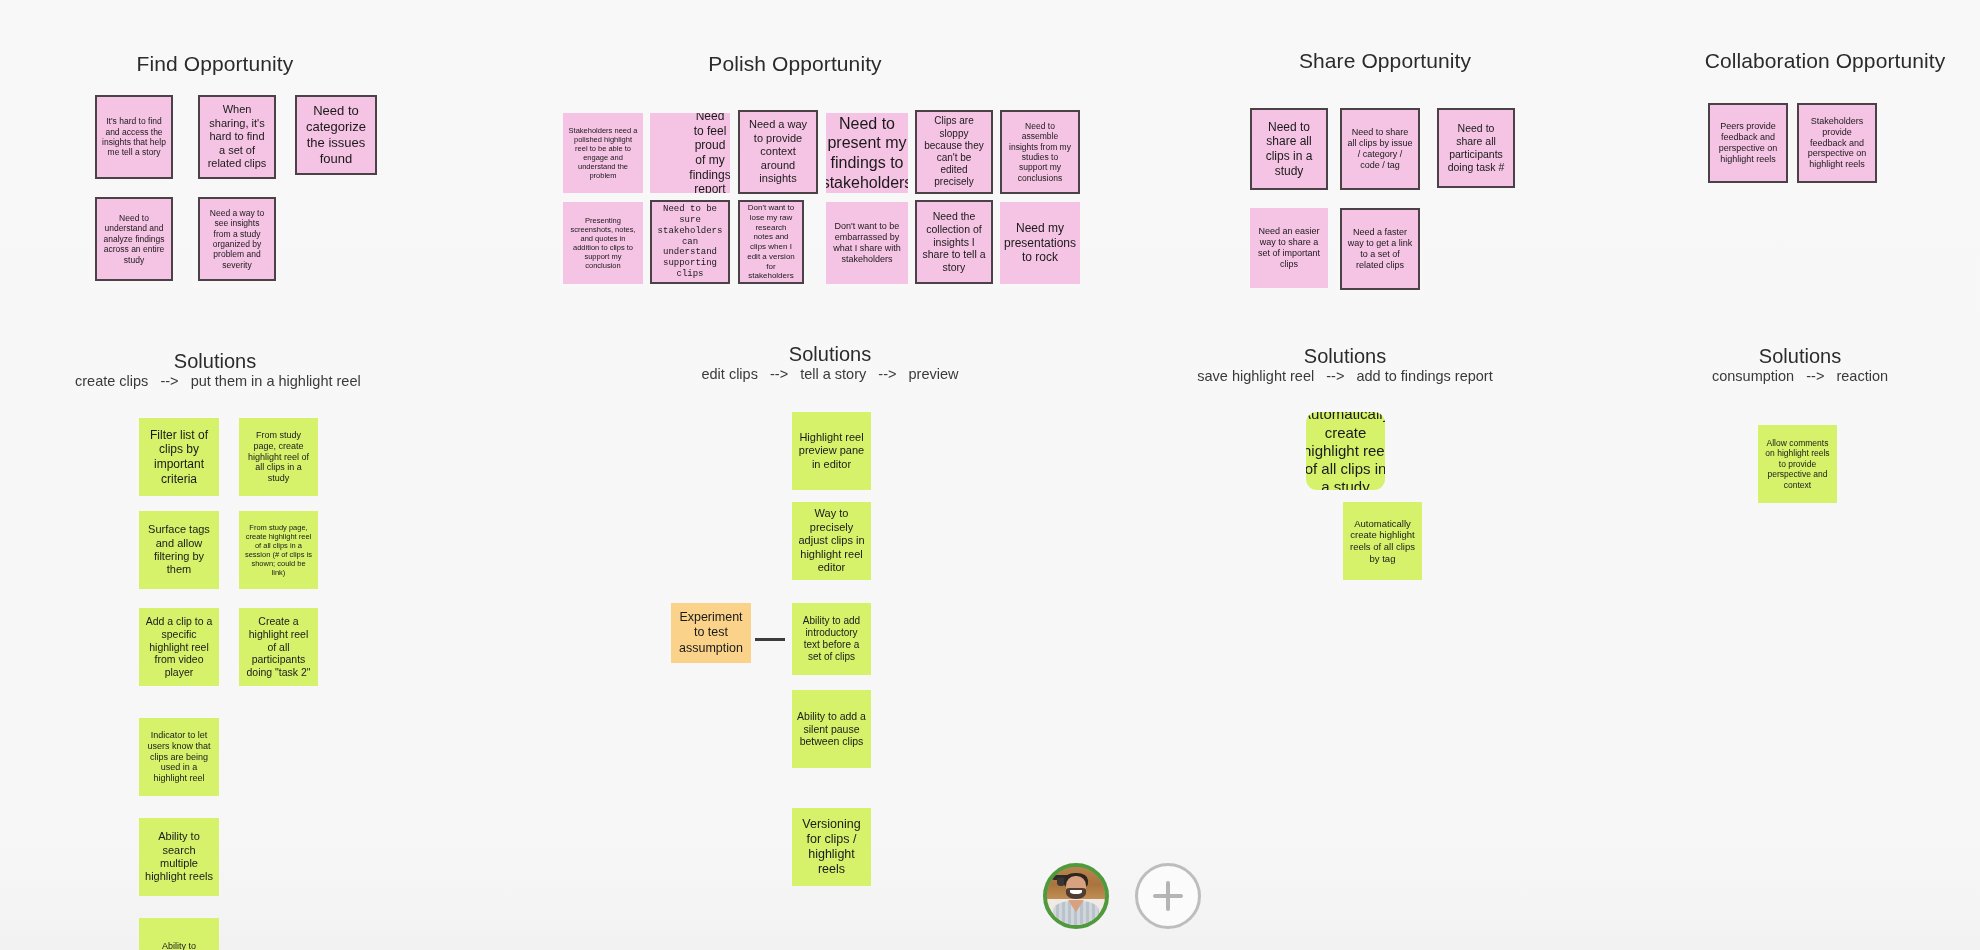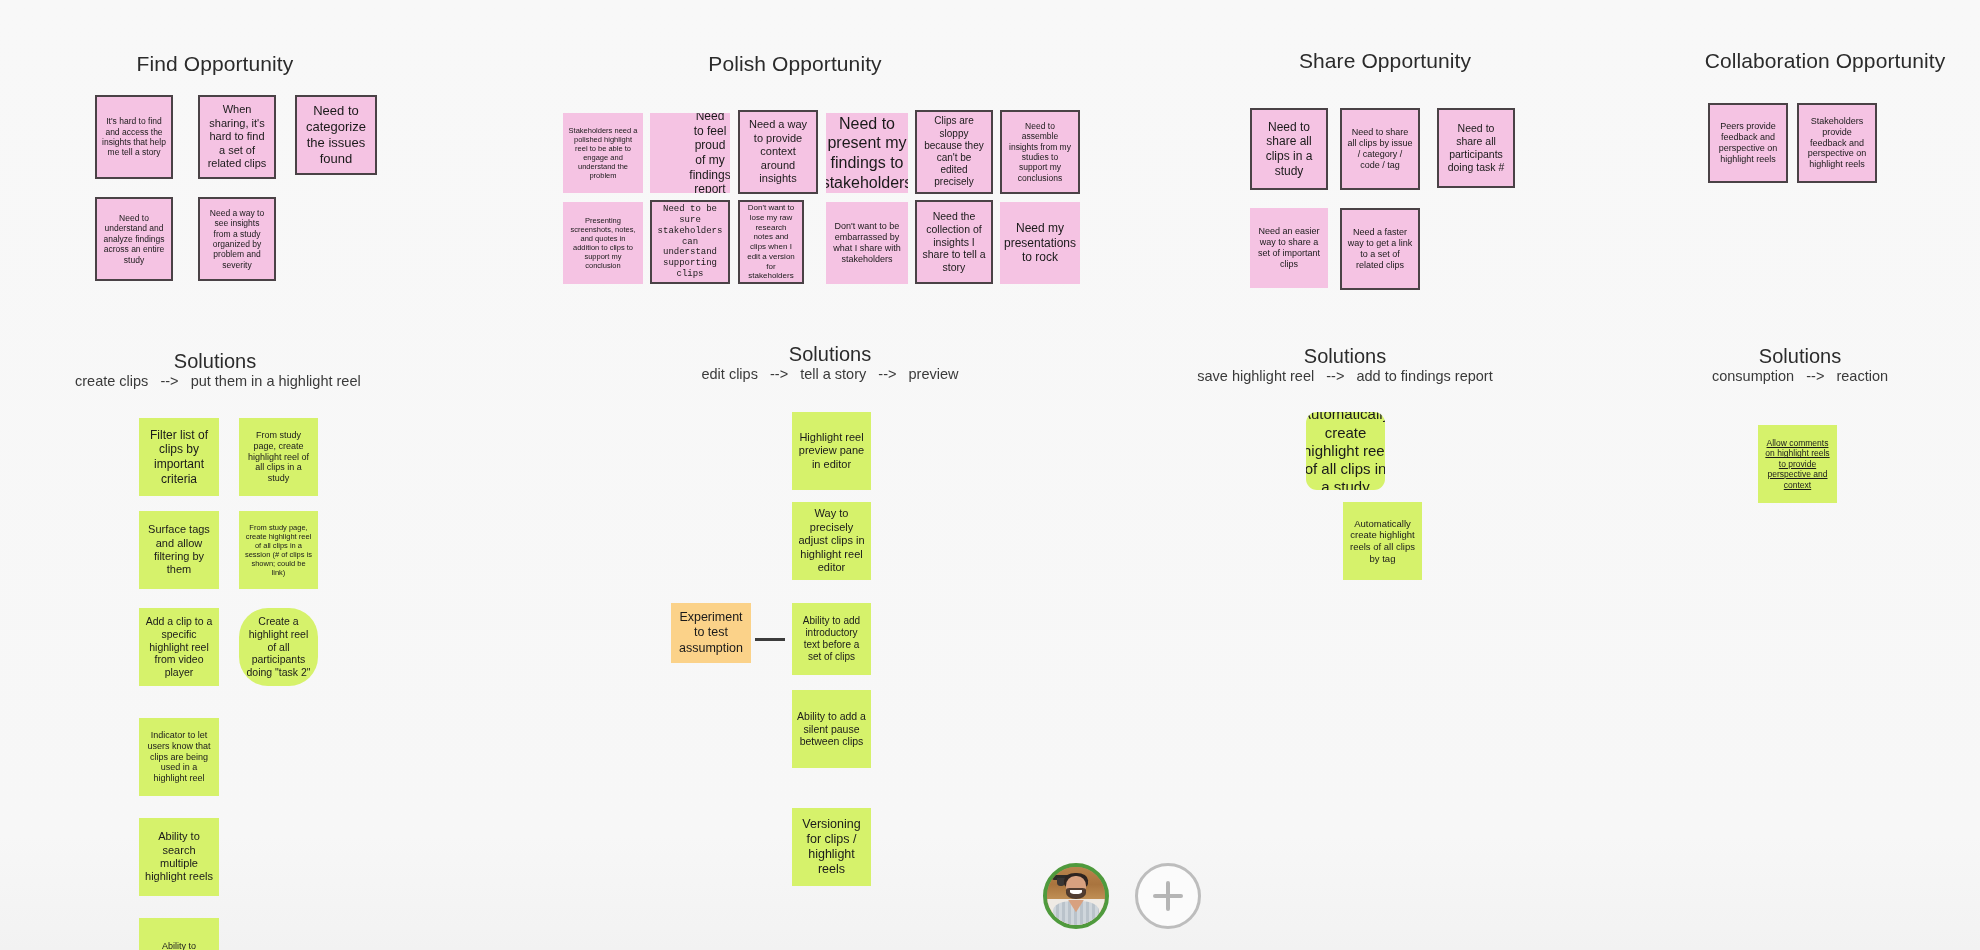--- a/index.html
+++ b/index.html
@@ -154,39 +154,39 @@
   <div class="sol-flow" style="left:1185px; top:368px; width:320px;">save highlight reel   --&gt;   add to findings report</div>
 
   <div class="sol-title" style="left:1690px; top:345px; width:220px;">Solutions</div>
   <div class="sol-flow" style="left:1670px; top:368px; width:260px;">consumption   --&gt;   reaction</div>
 
   <div class="sticky green" style="left:139px; top:418px; width:80px; height:78px; font-size:12px;">Filter list of clips by important criteria</div>
   <div class="sticky green" style="left:239px; top:418px; width:79px; height:78px; font-size:9px;">From study page, create highlight reel of all clips in a study</div>
   <div class="sticky green" style="left:139px; top:511px; width:80px; height:78px; font-size:11px;">Surface tags and allow filtering by them</div>
   <div class="sticky green" style="left:239px; top:511px; width:79px; height:78px; font-size:7.5px;">From study page, create highlight reel of all clips in a session (# of clips is shown; could be link)</div>
   <div class="sticky green" style="left:139px; top:608px; width:80px; height:78px; font-size:10.5px;">Add a clip to a specific highlight reel from video player</div>
-  <div class="sticky green" style="left:239px; top:608px; width:79px; height:78px; font-size:10.5px;border-radius:29px;">Create a highlight reel of all participants doing "task 2"</div>
+  <div class="sticky green" style="left:239px; top:608px; width:79px; height:78px; font-size:10.5px;">Create a highlight reel of all participants doing "task 2"</div>
   <div class="sticky green" style="left:139px; top:718px; width:80px; height:78px; font-size:9px;">Indicator to let users know that clips are being used in a highlight reel</div>
   <div class="sticky green" style="left:139px; top:818px; width:80px; height:78px; font-size:11px;">Ability to search multiple highlight reels</div>
   <div class="sticky green" style="left:139px; top:918px; width:80px; height:78px; font-size:9px;">Ability to navigate videos/clips/reels</div>
 
   <div class="sticky green" style="left:792px; top:412px; width:79px; height:78px; font-size:11px;">Highlight reel preview pane in editor</div>
   <div class="sticky green" style="left:792px; top:502px; width:79px; height:78px; font-size:11px;">Way to precisely adjust clips in highlight reel editor</div>
 
   <div class="sticky orange" style="left:671px; top:603px; width:80px; height:60px; font-size:12.5px;">Experiment to test assumption</div>
   <div class="connector" style="left:755px; top:638px; width:30px;"></div>
 
   <div class="sticky green" style="left:792px; top:603px; width:79px; height:72px; font-size:10px;">Ability to add introductory text before a set of clips</div>
   <div class="sticky green" style="left:792px; top:690px; width:79px; height:78px; font-size:10.5px;">Ability to add a silent pause between clips</div>
   <div class="sticky green" style="left:792px; top:808px; width:79px; height:78px; font-size:12.5px;">Versioning for clips / highlight reels</div>
 
   <div class="sticky green" style="left:1306px; top:412px; width:79px; height:78px; font-size:15px;border-radius:11px;">Automatically create highlight reel of all clips in a study</div>
   <div class="sticky green" style="left:1306px; top:502px; width:79px; height:78px; font-size:9.5px;margin-left:37px;">Automatically create highlight reels of all clips by tag</div>
 
-  <div class="sticky green" style="left:1758px; top:425px; width:79px; height:78px; font-size:8.5px;text-decoration:underline;">Allow comments on highlight reels to provide perspective and context</div>
+  <div class="sticky green" style="left:1758px; top:425px; width:79px; height:78px; font-size:8.5px;">Allow comments on highlight reels to provide perspective and context</div>
 
   <div class="avatar" style="left: 1043px; top: 863px;">
     <div class="wall-top"></div>
     <div class="wall-bot"></div>
     <div class="lamp"></div>
     <div class="lamp-shade"></div>
     <div class="body"></div>
     <div class="collar"></div>
     <div class="hair"></div>
     <div class="face"></div>

